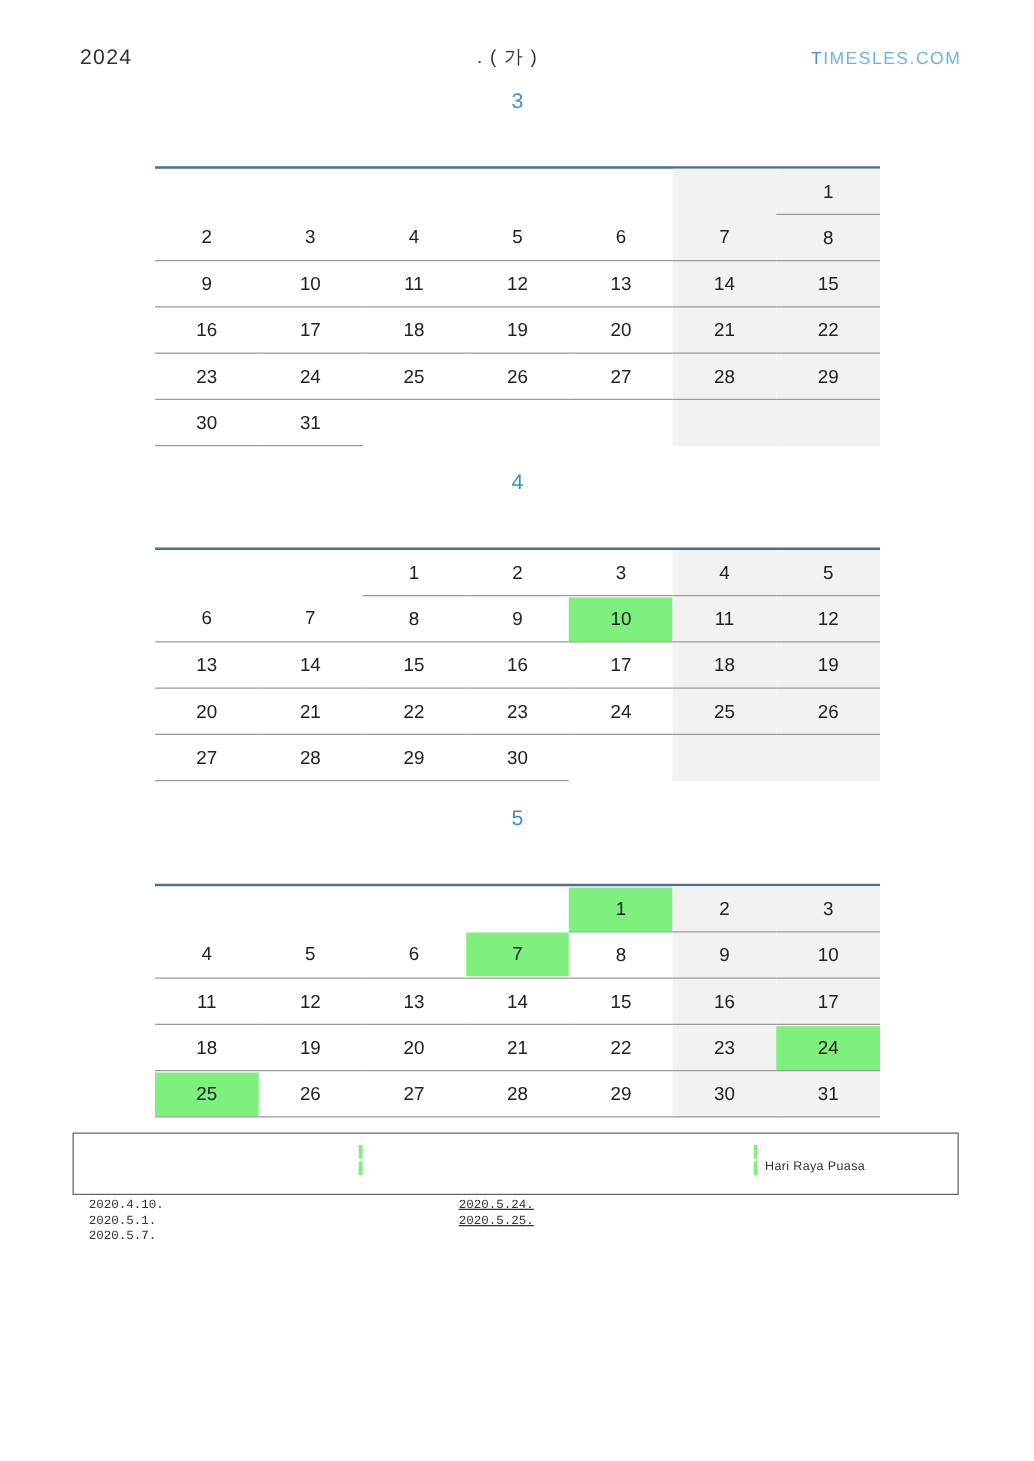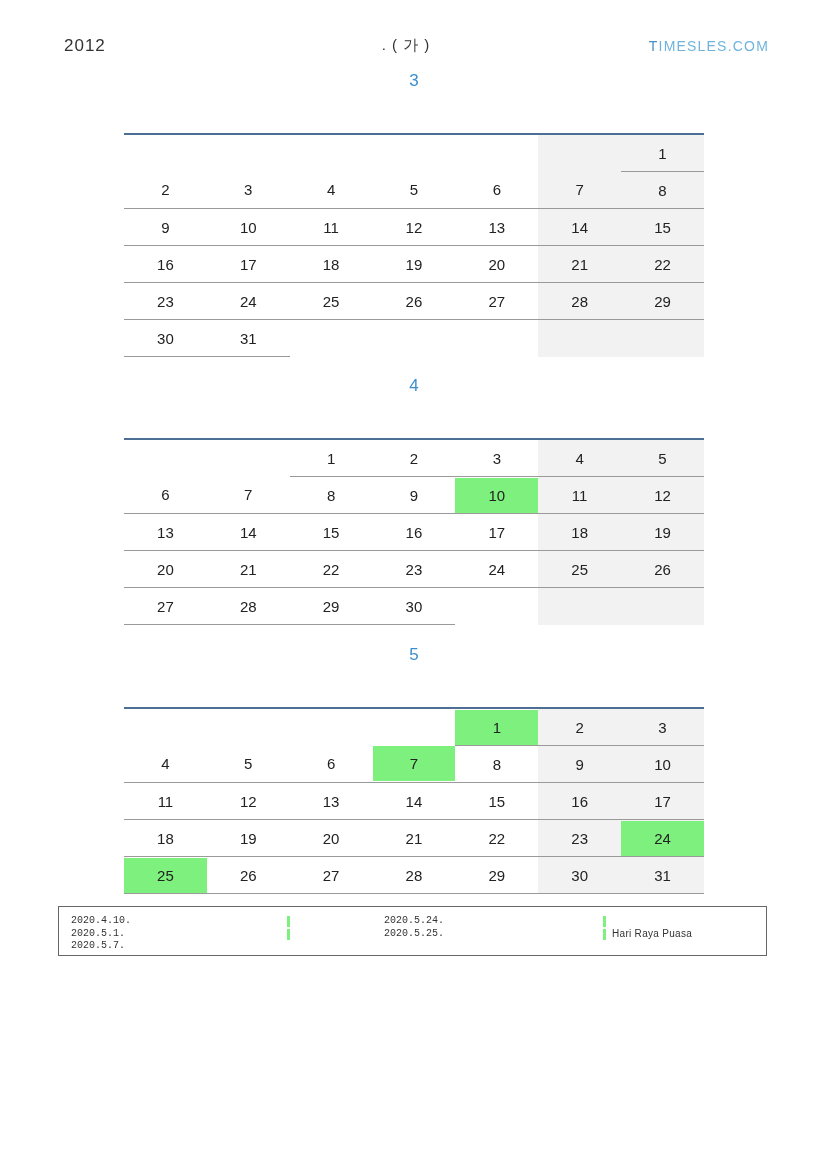--- a/index.html
+++ b/index.html
@@ -122,23 +122,24 @@
     border: 1px solid #666666;
     box-sizing: border-box;
     background: #ffffff;
   }
   .legend-col {
     position: absolute;
     font-family: "Liberation Mono", monospace;
     font-size: 10px;
     color: #333333;
     line-height: 12.5px;
+    margin-top: 44px;
   }
   .legend-dates-1 { left: 12px; top: 8px; }
-  .legend-dates-2 { left: 325px; top: 8px; }
+  .legend-dates-2 { left: 308px; top: 8px; text-decoration: underline; }
   .legend-bar {
     position: absolute;
     width: 3px;
     height: 11px;
     background: #7df07d;
   }
   .lb1 { left: 228px; top: 9px; }
   .lb2 { left: 228px; top: 22px; }
   .lb3 { left: 544px; top: 9px; }
   .lb4 { left: 544px; top: 22px; }
@@ -151,21 +152,21 @@
     color: #333333;
     letter-spacing: 0.3px;
   }
 </style>
 </head>
 <body>
 
 <div class="page">
 
   <div class="header">
-    <div class="header-year">2012</div>
+    <div class="header-year">2024</div>
     <div class="header-title">. ( 가     )</div>
     <div class="brand">
       <span class="b-dark">T</span><span class="b-light">IMESLES.COM</span>
     </div>
   </div>
 
   <div class="month" id="month-0" style="top:133px;">
     <div class="month-label">3</div>
     <div class="topline"></div>
     <table class="cal">

